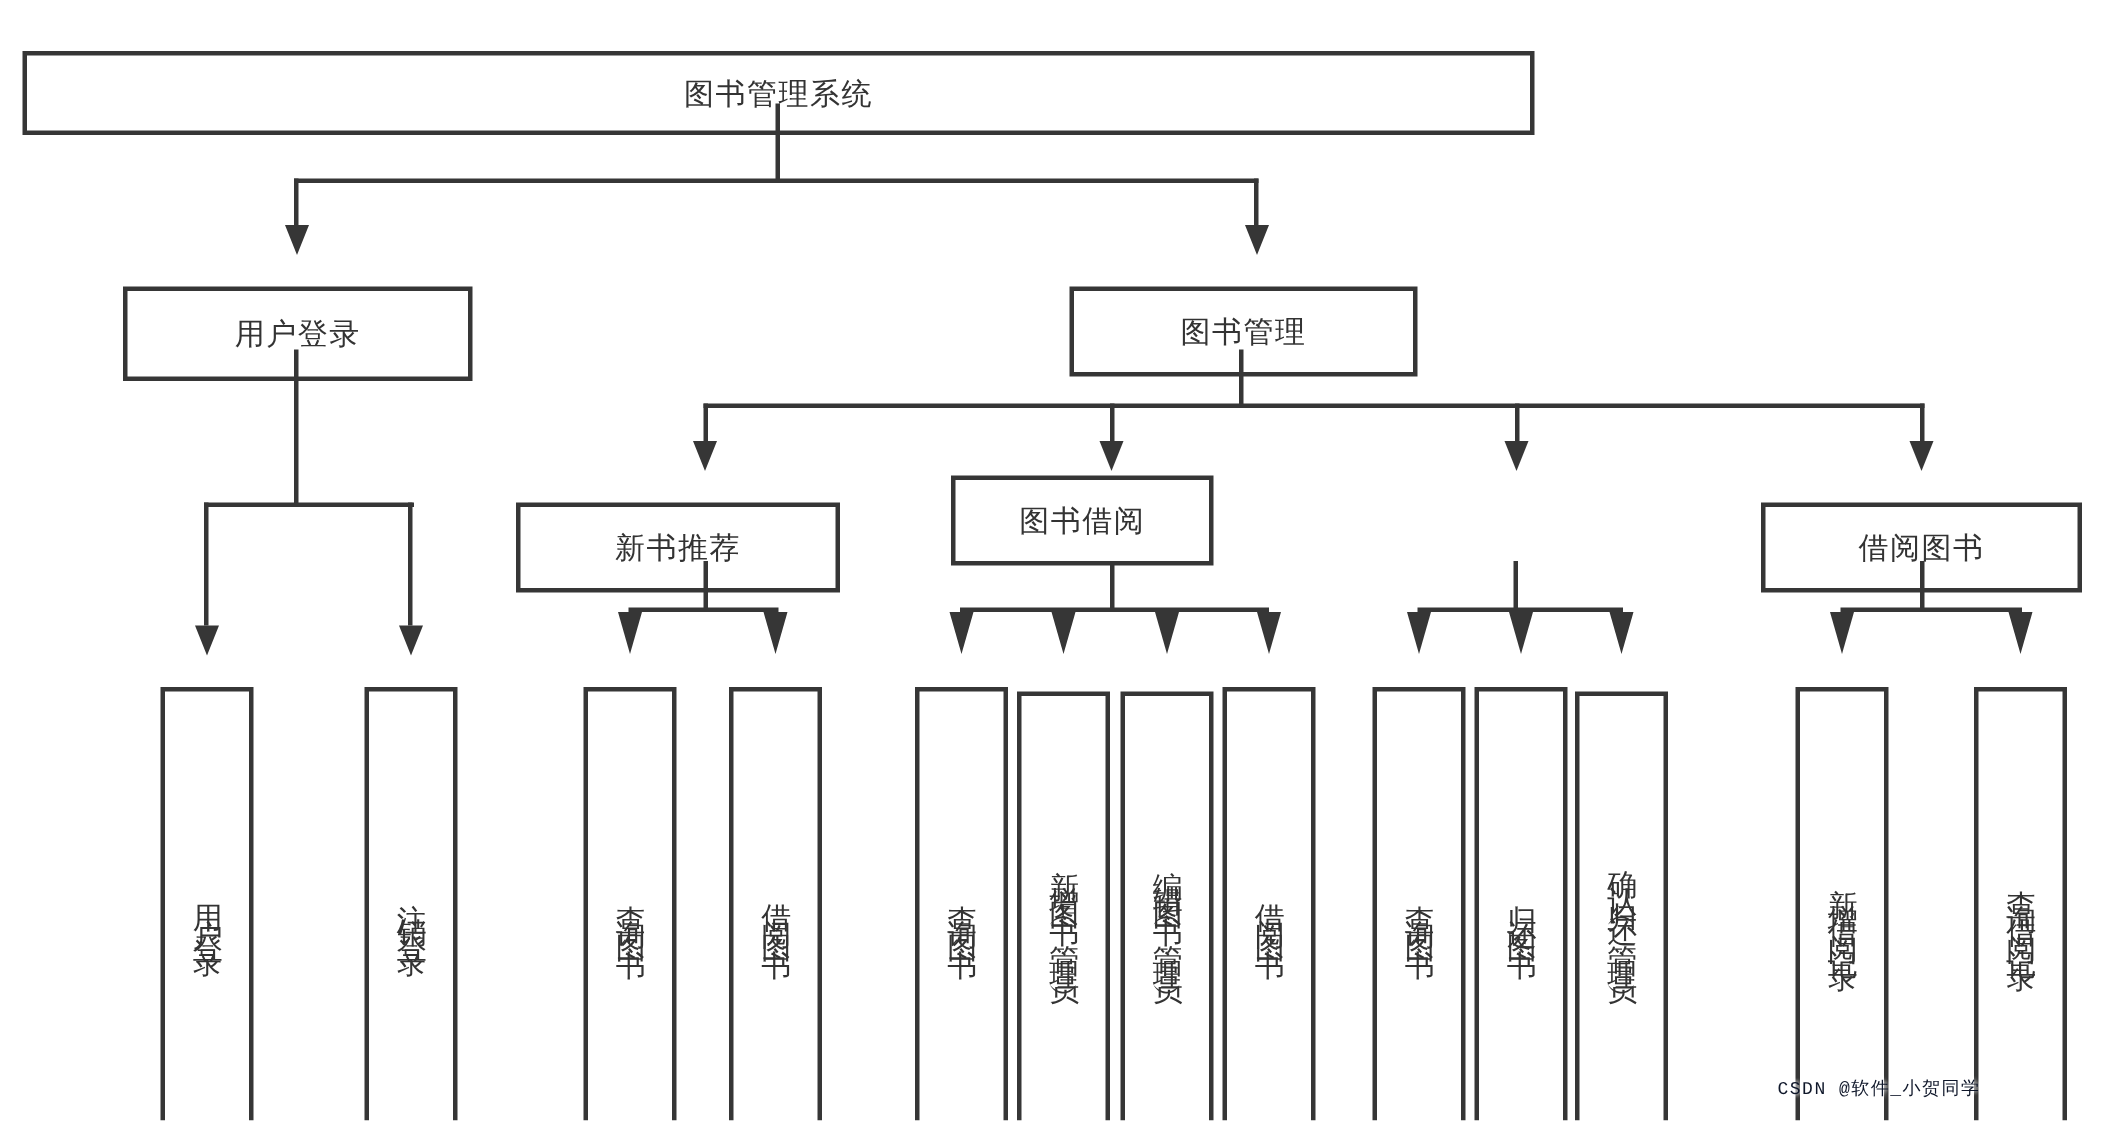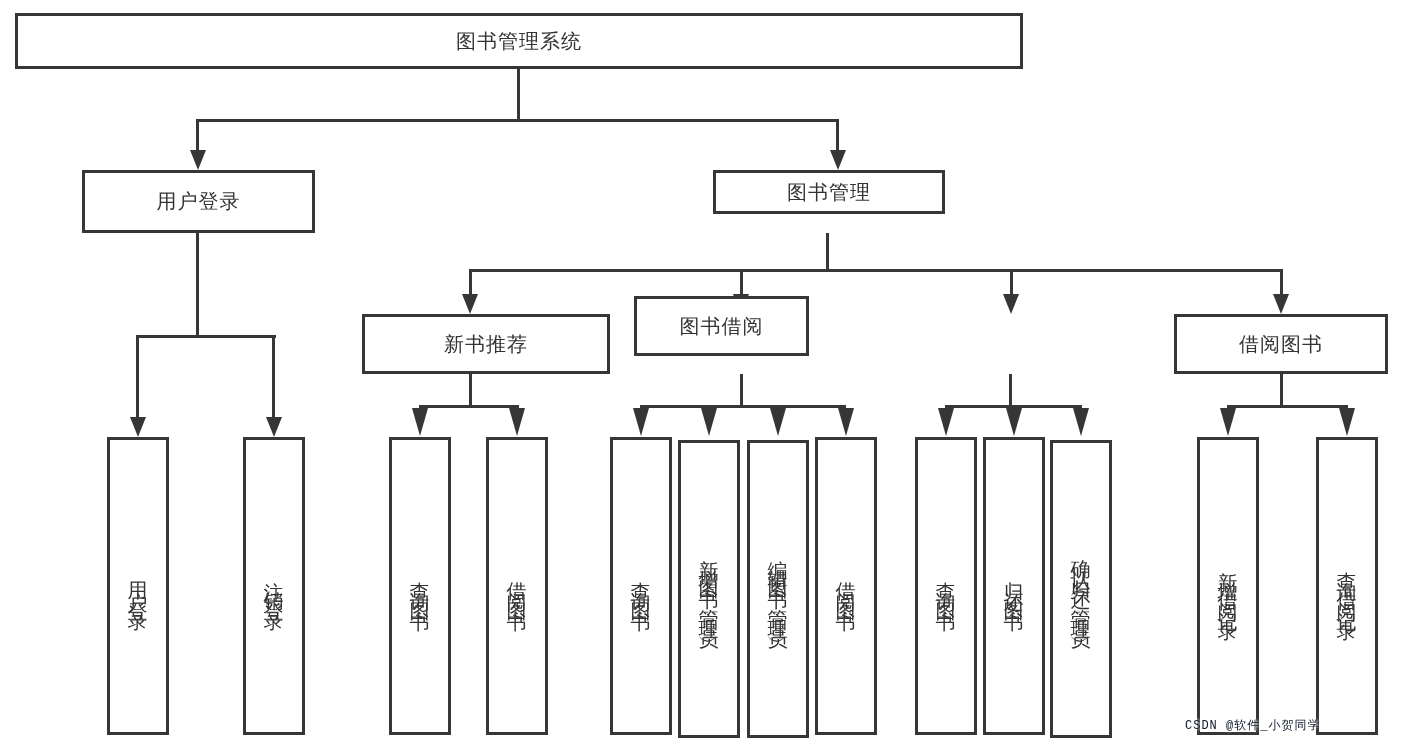--- a/index.html
+++ b/index.html
@@ -4,21 +4,21 @@
 <style>
   * { margin:0; padding:0; box-sizing:border-box; }
   html,body { background:#ffffff; }
   body { font-family:"Liberation Sans","DejaVu Sans",sans-serif; }
   #canvas {
     position:relative; width:1405px; height:747px; background:#ffffff;
     overflow:hidden; color:#333333;
   }
   .box {
     position:absolute; background:#ffffff; border:3px solid #363636;
-    display:flex; align-items:center; justify-content:center;
+    display:flex; align-items:center; justify-content:center;margin-top:21px;
   }
   .hlabel { font-size:20px; color:#333333; letter-spacing:1px; white-space:nowrap; }
   .vbox { border-width:3px; }
   .vtext {
     writing-mode:vertical-lr; text-orientation:mixed;
     font-size:20px; color:#333333; letter-spacing:10px; line-height:1.1;
   }
   .ln { position:absolute; background:#363636; }
   .ar {
     position:absolute; width:0; height:0;
@@ -43,21 +43,21 @@
   <div class="ln" style="left:517px;top:69px;width:3px;height:53px"></div>
   <div class="ln" style="left:196px;top:119px;width:643px;height:3px"></div>
   <div class="ln" style="left:196px;top:119px;width:3px;height:33px"></div>
   <div class="ar" style="left:190px;top:150px"></div>
   <div class="ln" style="left:836px;top:119px;width:3px;height:33px"></div>
   <div class="ar" style="left:830px;top:150px"></div>
 
   <div class="box" style="left:82px;top:170px;width:233px;height:63px">
     <span class="hlabel">用户登录</span>
   </div>
-  <div class="box" style="left:713px;top:170px;width:232px;height:44px">
+  <div class="box" style="left:713px;top:170px;width:232px;height:60px">
     <span class="hlabel">图书管理</span>
   </div>
 
   <div class="ln" style="left:196px;top:233px;width:3px;height:105px"></div>
   <div class="ln" style="left:136px;top:335px;width:140px;height:3px"></div>
   <div class="ln" style="left:136px;top:335px;width:3px;height:82px"></div>
   <div class="ar" style="left:130px;top:417px"></div>
   <div class="ln" style="left:272px;top:335px;width:3px;height:82px"></div>
   <div class="ar" style="left:266px;top:417px"></div>
 
@@ -65,21 +65,21 @@
   <div class="ln" style="left:469px;top:269px;width:814px;height:3px"></div>
   <div class="ln" style="left:469px;top:269px;width:3px;height:27px"></div>
   <div class="ar" style="left:462px;top:294px"></div>
   <div class="ln" style="left:740px;top:269px;width:3px;height:27px"></div>
   <div class="ar" style="left:733px;top:294px"></div>
   <div class="ln" style="left:1010px;top:269px;width:3px;height:27px"></div>
   <div class="ar" style="left:1003px;top:294px"></div>
   <div class="ln" style="left:1280px;top:269px;width:3px;height:27px"></div>
   <div class="ar" style="left:1273px;top:294px"></div>
 
-  <div class="box" style="left:362px;top:314px;width:248px;height:60px">
+  <div class="box" style="left:344px;top:314px;width:216px;height:60px">
     <span class="hlabel">新书推荐</span>
   </div>
   <div class="box" style="left:634px;top:296px;width:175px;height:60px">
     <span class="hlabel">图书借阅</span>
   </div>
   <div class="box" style="left:1174px;top:314px;width:214px;height:60px">
     <span class="hlabel">借阅图书</span>
   </div>
 
   <div class="ln" style="left:469px;top:374px;width:3px;height:34px"></div>

